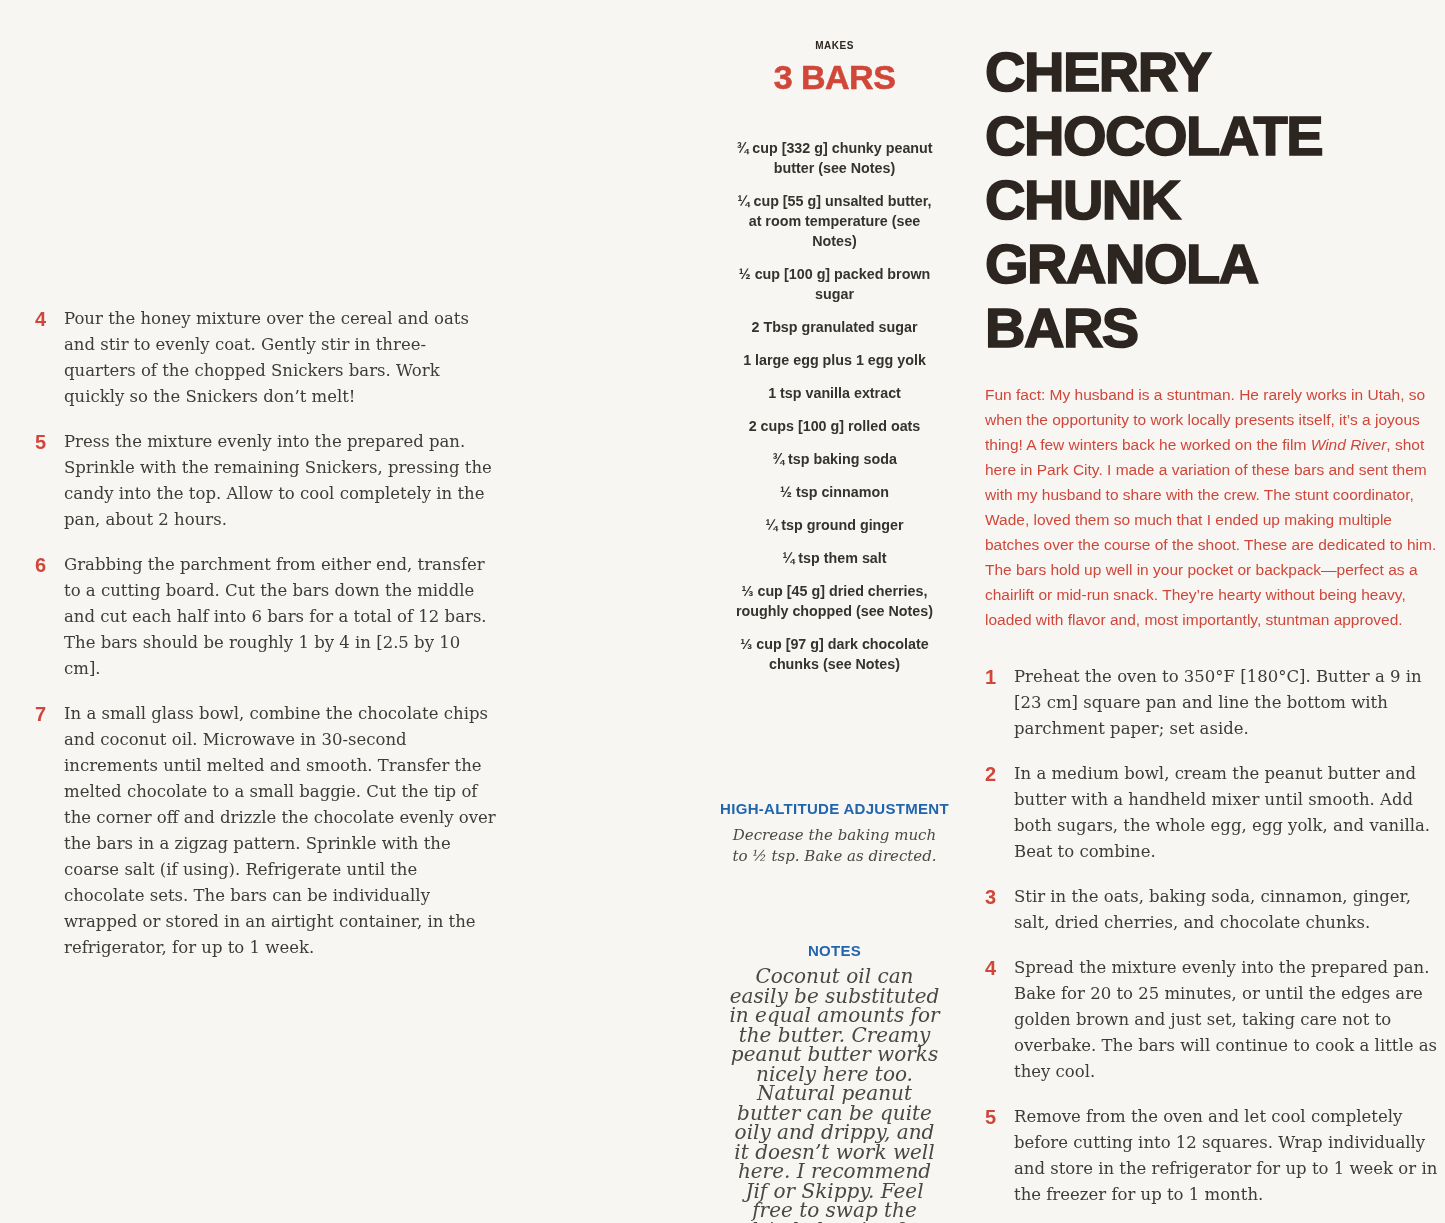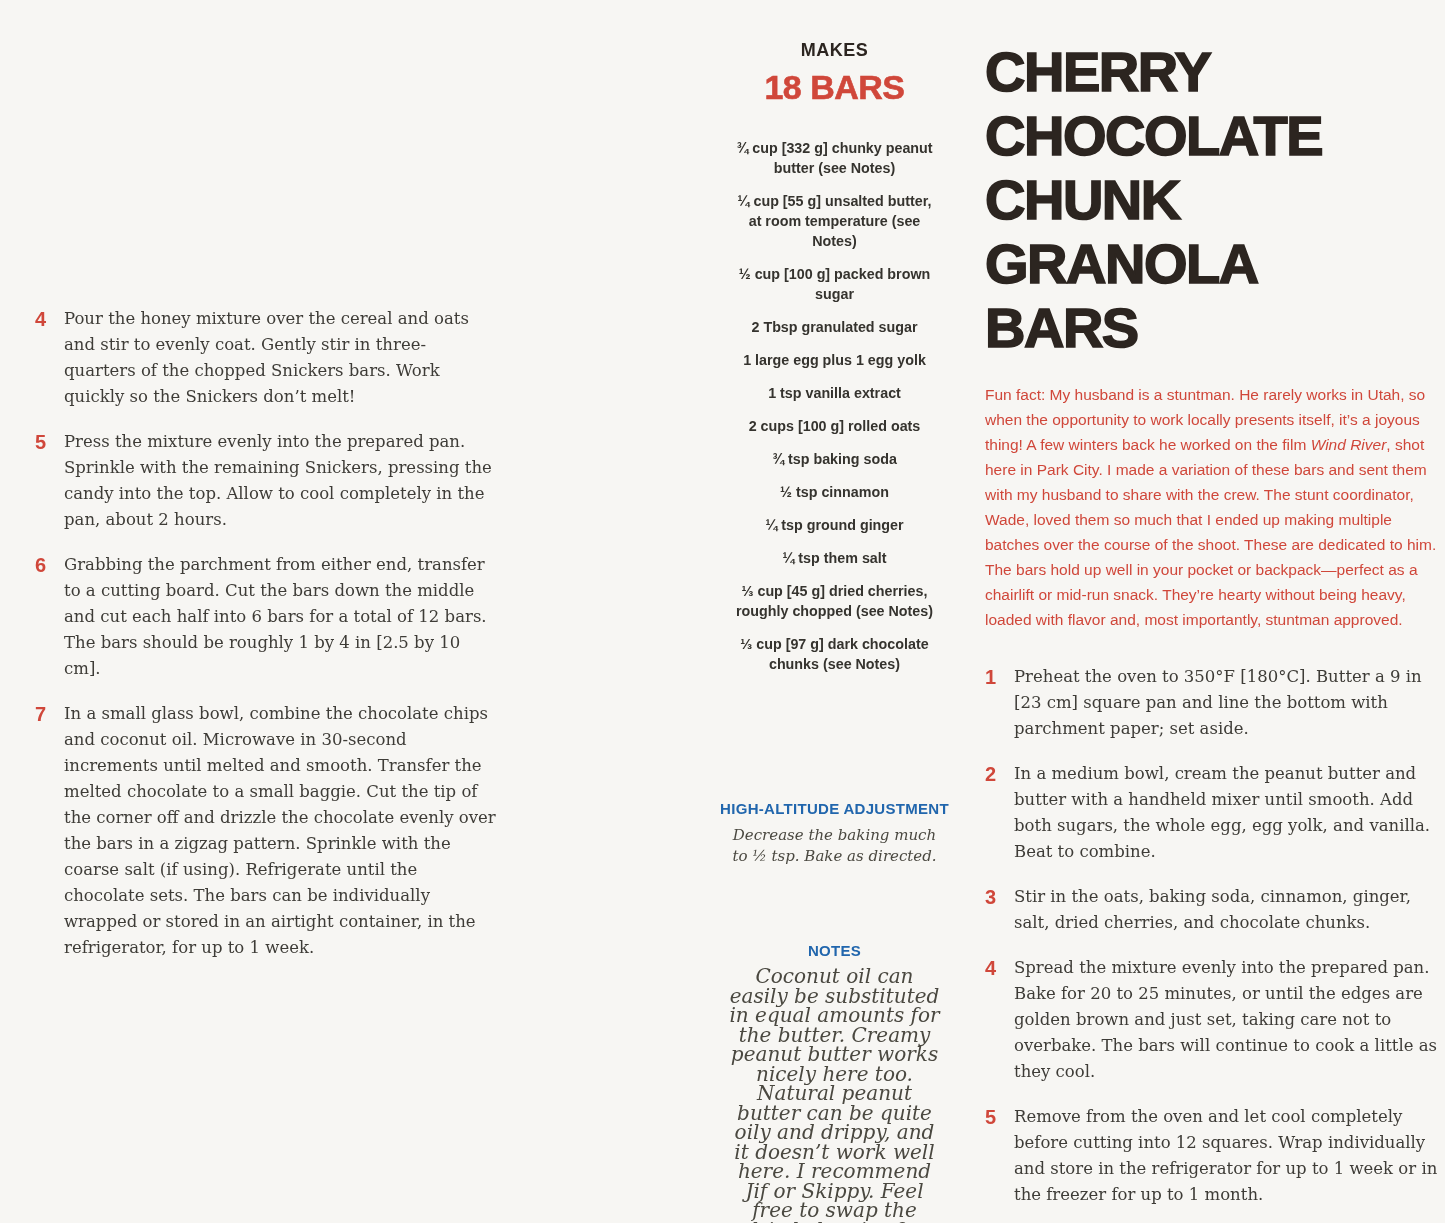--- a/index.html
+++ b/index.html
@@ -29,21 +29,21 @@
     font-family:"DejaVu Serif", serif;
     font-size:16.5px;
     line-height:26px;
     color:#3e3c37;
   }
 
   
   .mid { position:absolute; left:712px; width:245px; text-align:center; }
   .mid-makes { top:40px; }
   .makes-label {
-    font-size:18px; font-weight:700; letter-spacing:0.5px;
+    font-size:10px; font-weight:700; letter-spacing:0.5px;
     color:#2c2520;
   }
   .makes-value {
     margin-top:7px;
     font-size:34px; font-weight:700; letter-spacing:-0.5px;
     color:#d0473a;
     -webkit-text-stroke:0.6px #d0473a;
   }
   .mid-ingredients { top:138px; }
   .ingredient {
@@ -102,21 +102,21 @@
       <span class="step-text">Grabbing the parchment from either end, transfer to a cutting board. Cut the bars down the middle and cut each half into 6 bars for a total of 12 bars. The bars should be roughly 1 by 4 in [2.5 by 10 cm].</span>
     </div>
     <div class="step">
       <span class="step-num">7</span>
       <span class="step-text">In a small glass bowl, combine the chocolate chips and coconut oil. Microwave in 30-second increments until melted and smooth. Transfer the melted chocolate to a small baggie. Cut the tip of the corner off and drizzle the chocolate evenly over the bars in a zigzag pattern. Sprinkle with the coarse salt (if using). Refrigerate until the chocolate sets. The bars can be individually wrapped or stored in an airtight container, in the refrigerator, for up to 1 week.</span>
     </div>
   </div>
 
   <div class="mid mid-makes">
     <div class="makes-label">MAKES</div>
-    <div class="makes-value">18 BARS</div>
+    <div class="makes-value">3 BARS</div>
   </div>
 
   <div class="mid mid-ingredients">
     <div class="ingredient">¾ cup [332 g] chunky peanut butter (see Notes)</div>
     <div class="ingredient">¼ cup [55 g] unsalted butter, at room temperature (see Notes)</div>
     <div class="ingredient">½ cup [100 g] packed brown sugar</div>
     <div class="ingredient">2 Tbsp granulated sugar</div>
     <div class="ingredient">1 large egg plus 1 egg yolk</div>
     <div class="ingredient">1 tsp vanilla extract</div>
     <div class="ingredient">2 cups [100 g] rolled oats</div>

